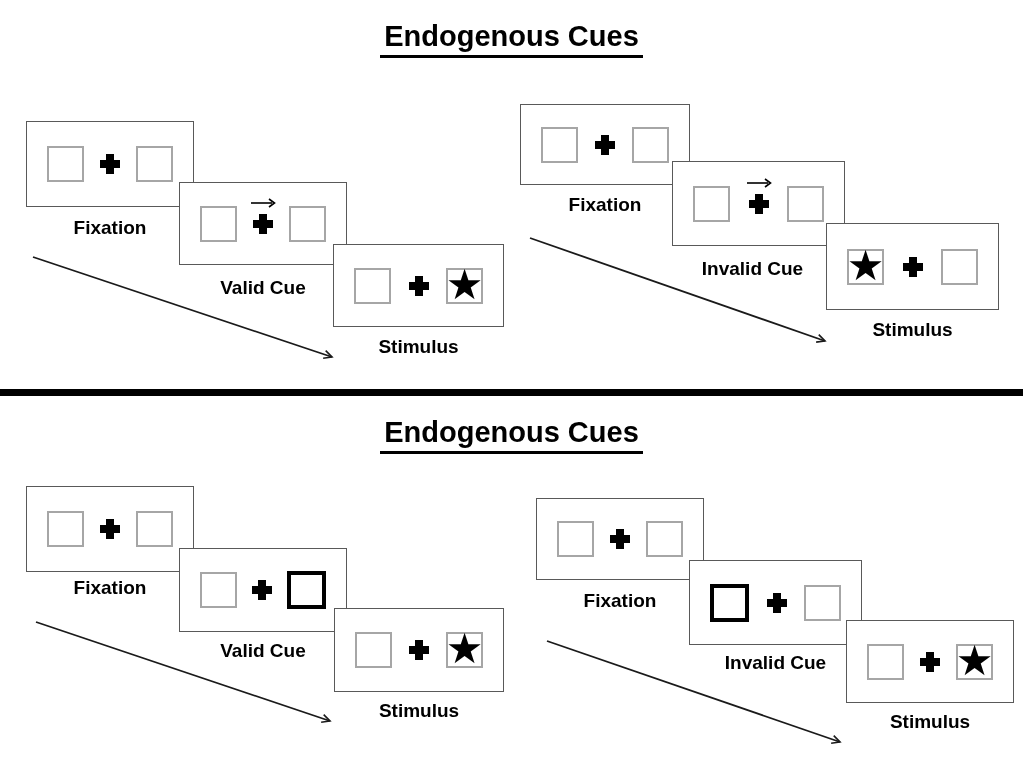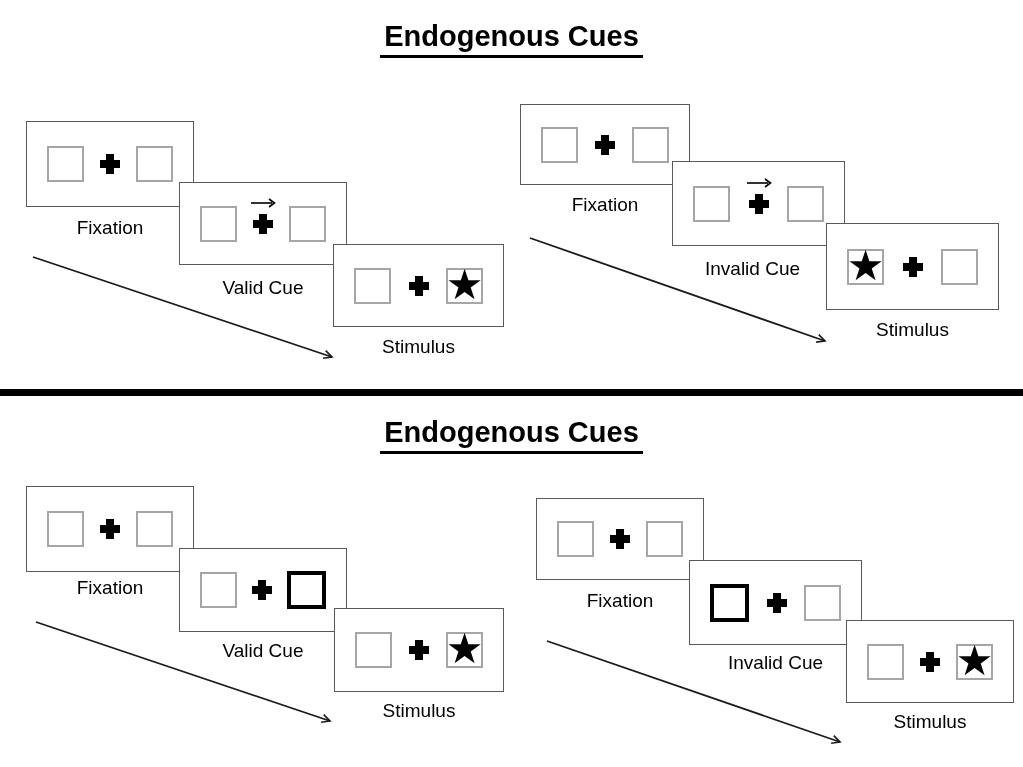--- a/index.html
+++ b/index.html
@@ -27,21 +27,21 @@
   .star{
     font-family:"DejaVu Sans",sans-serif;font-size:42px;line-height:30px;color:#000;
     display:block;transform:translateY(-1px);
   }
   .center{position:relative;display:flex;align-items:center;justify-content:center;flex:0 0 auto;}
   .plus{position:relative;width:20px;height:20px;}
   .plus::before{content:"";position:absolute;left:6px;top:0;width:8px;height:20px;background:#000;}
   .plus::after{content:"";position:absolute;top:6px;left:0;width:20px;height:8px;background:#000;}
   .cue-arrow{position:absolute;left:50%;transform:translateX(-50%);top:-17px;}
   .plabel{
-    position:absolute;text-align:center;font-size:19px;font-weight:normal;z-index:6;
+    position:absolute;text-align:center;font-size:19px;font-weight:bold;z-index:6;
     white-space:nowrap;
   }
   .arrows{position:absolute;left:0;top:0;z-index:0;}
   
   .z1{z-index:1}.z2{z-index:2}.z3{z-index:3}
 </style>
 </head>
 <body>
 
 <div class="slide">

